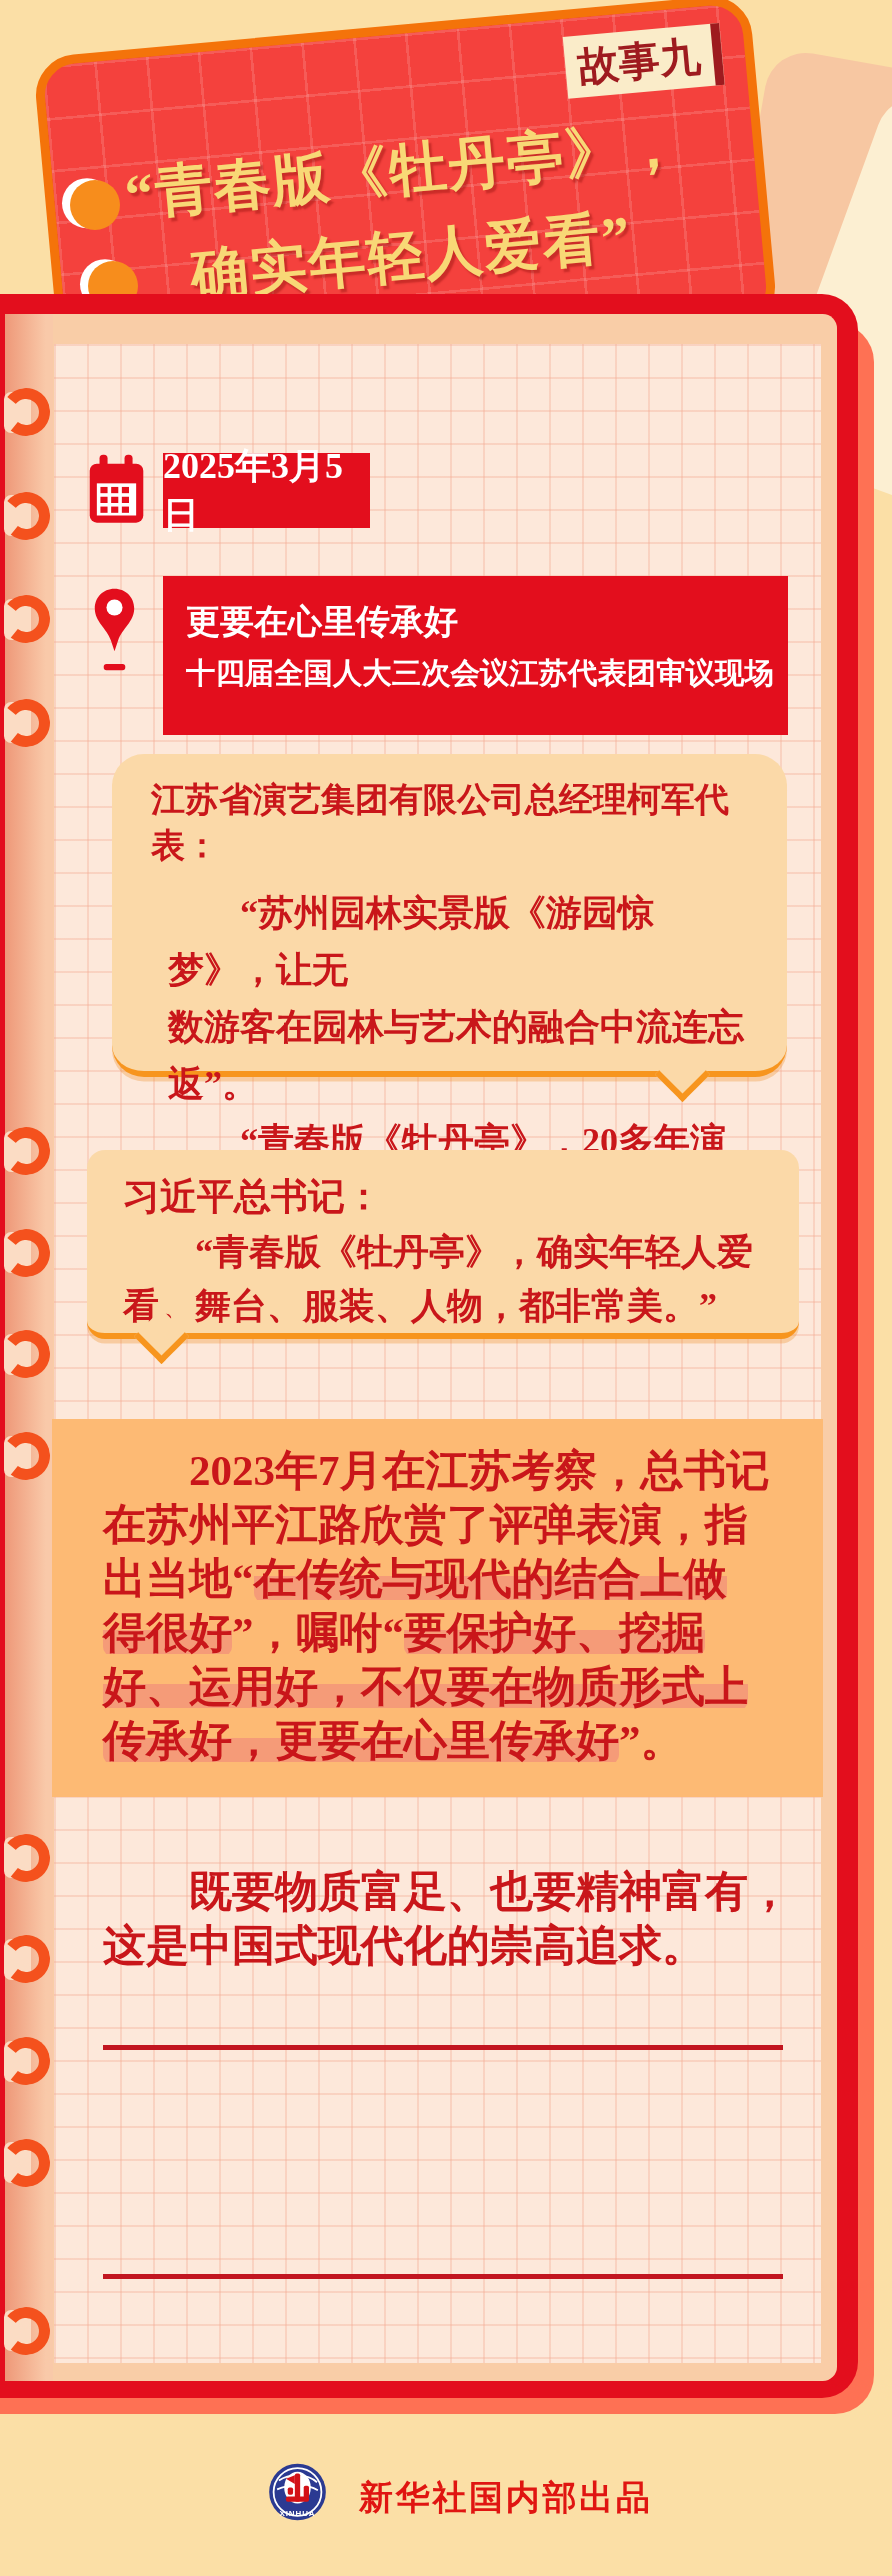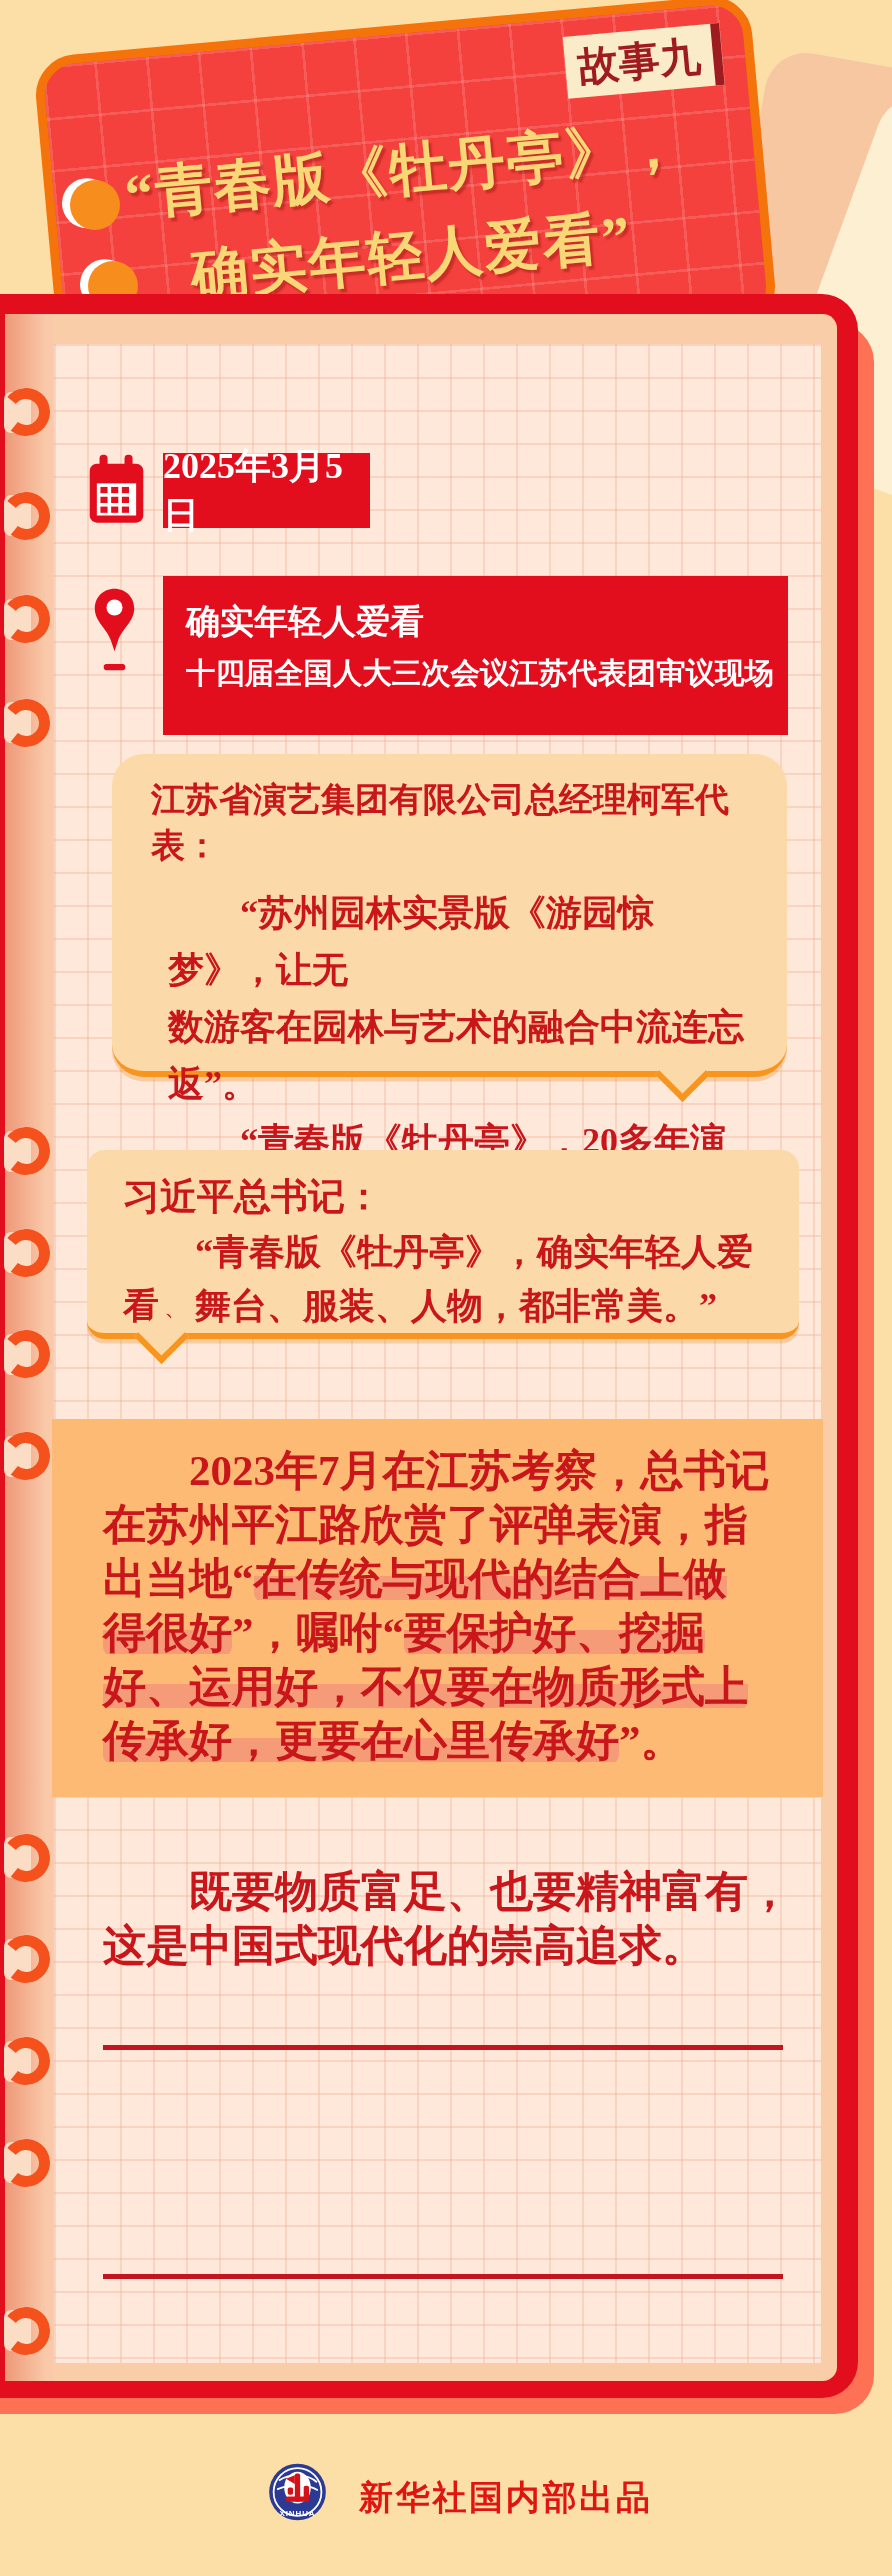--- a/index.html
+++ b/index.html
@@ -158,21 +158,21 @@
   <div class="date-badge">2025年3月5日</div>
 
   <div class="pin-icon">
     <svg width="43" height="104" viewBox="0 0 48 116">
       <path d="M24 4 C11 4 2 14 2 26 C2 41 15 48 20 62 L24 74 L28 62 C33 48 46 41 46 26 C46 14 37 4 24 4 Z" fill="#E30E1D"></path>
       <circle cx="24" cy="25" r="9" fill="#FFFFFF"></circle>
       <rect x="12" y="88" width="24" height="7" rx="3" fill="#E30E1D"></rect>
     </svg>
   </div>
   <div class="loc-box">
-    <div class="loc1">确实年轻人爱看</div>
+    <div class="loc1">更要在心里传承好</div>
     <div class="loc2">十四届全国人大三次会议江苏代表团审议现场</div>
   </div>
 
 
   <div class="bubble bubble1">
     <div class="b-speaker1 red-text">江苏省演艺集团有限公司总经理柯军代表：</div>
     <div class="b-quote1 red-text">　　“苏州园林实景版《游园惊梦》，让无<br>数游客在园林与艺术的融合中流连忘返”。<br>　　“青春版《牡丹亭》，20多年演出<br>500多场，收获观众百万”。</div>
     <div class="tail"></div>
   </div>
 

